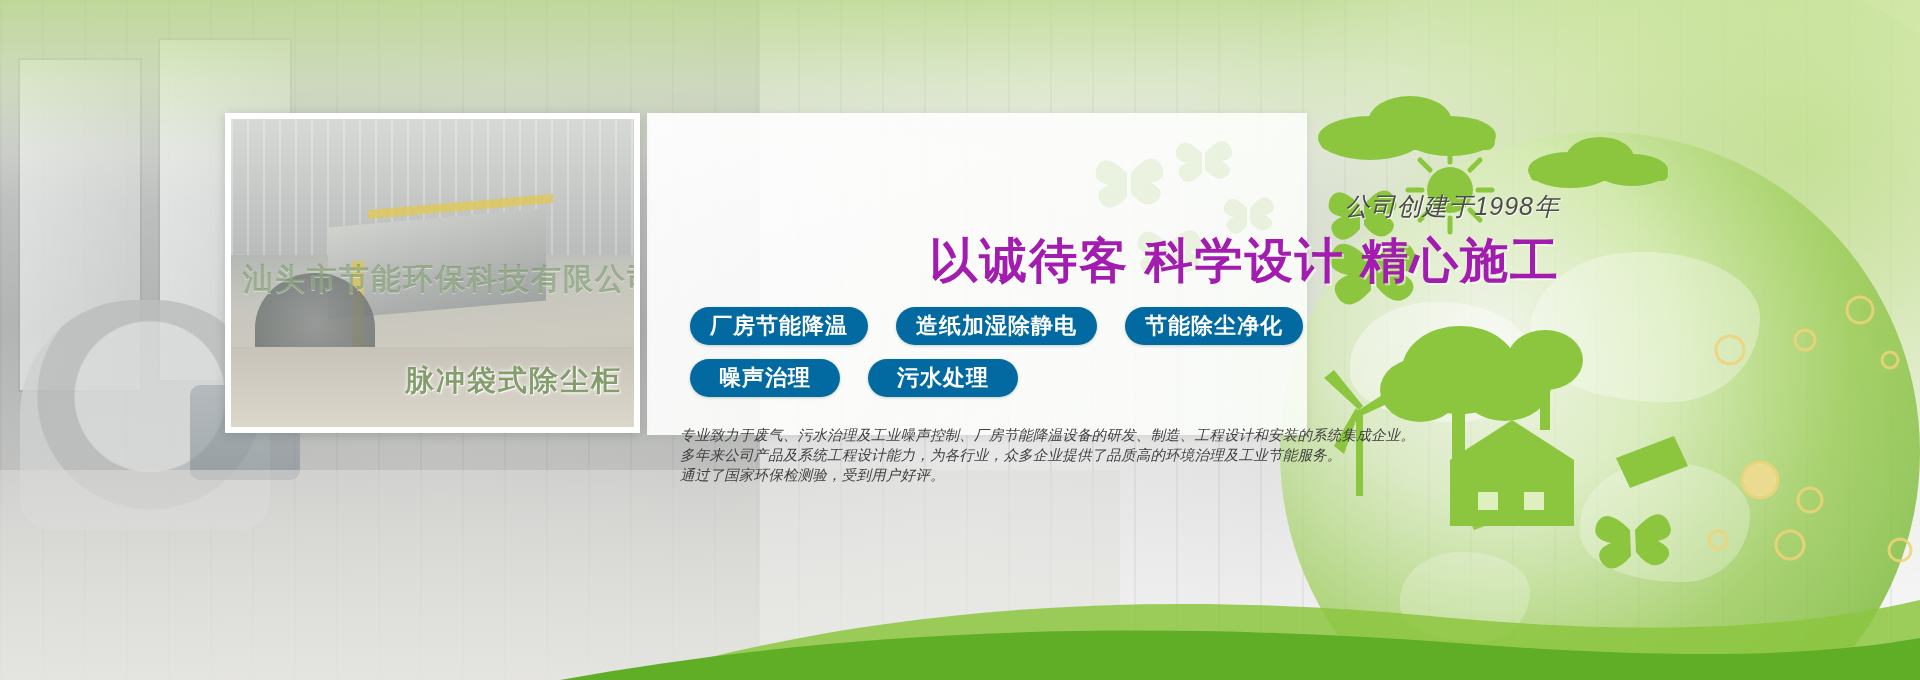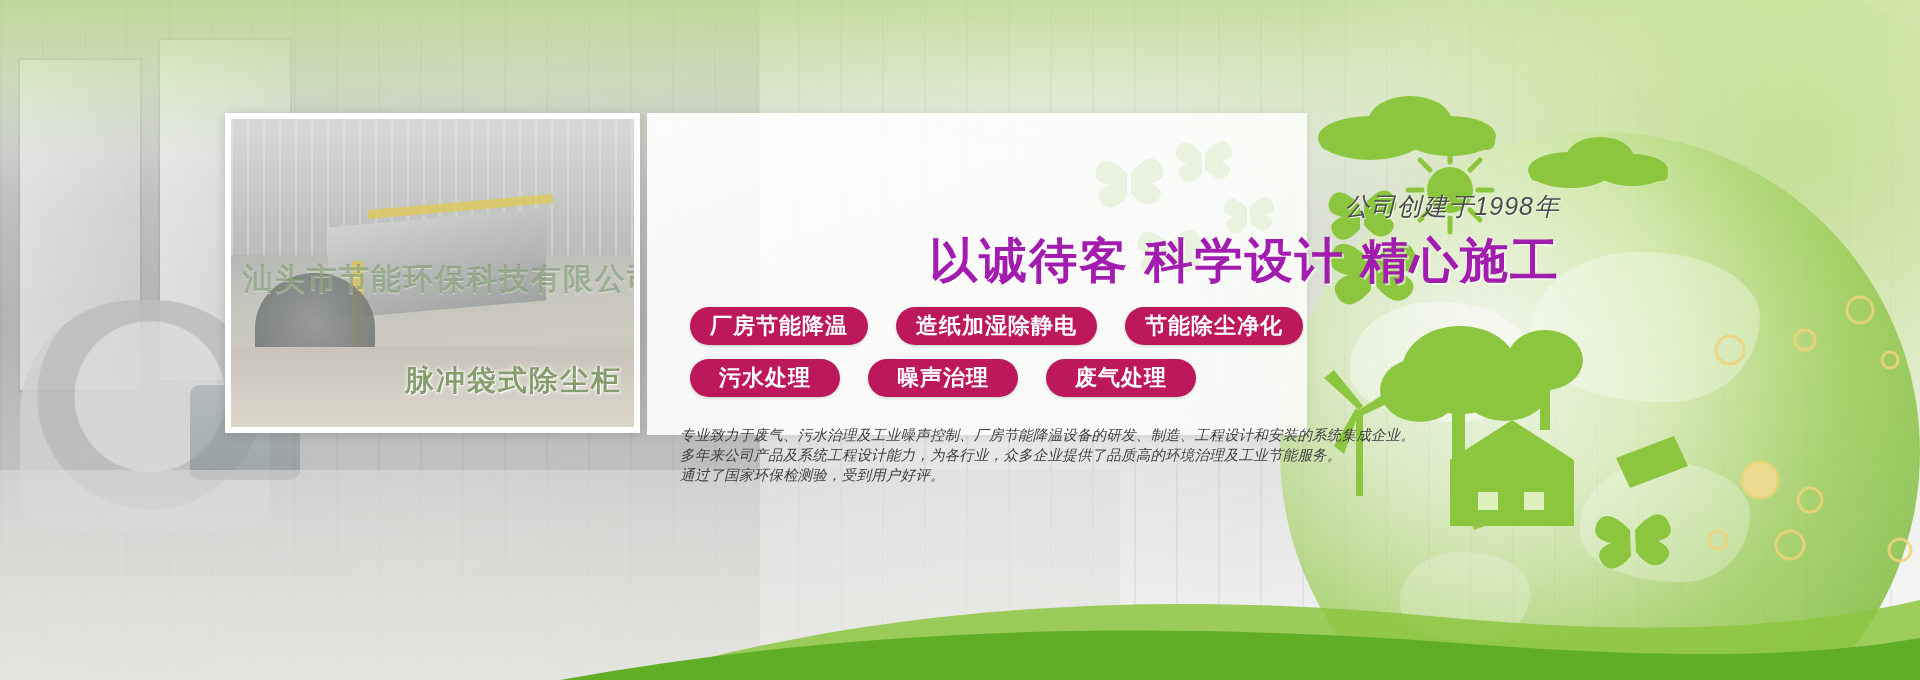--- a/index.html
+++ b/index.html
@@ -95,21 +95,21 @@
   .est-line{text-align:right;width:880px;color:#4c4c4c;font-size:25px;font-weight:400;
     font-style:italic;letter-spacing:1px;text-shadow:1px 1px 0 rgba(255,255,255,.85);}
   .headline{width:880px;text-align:right;margin-top:6px;color:#a21caf;
     font-size:48px;font-weight:700;letter-spacing:2px;white-space:nowrap;
     text-shadow:2px 2px 0 rgba(255,255,255,.55);}
 
   
   .tags{position:absolute;left:690px;top:307px;width:620px;
     display:flex;flex-wrap:wrap;gap:14px 28px;}
   .tag{height:38px;min-width:150px;padding:0 20px;border-radius:19px;
-    background:#be185d;color:#fff;font-size:22px;font-weight:700;letter-spacing:1px;
+    background:#0369a1;color:#fff;font-size:22px;font-weight:700;letter-spacing:1px;
     display:flex;align-items:center;justify-content:center;white-space:nowrap;
     box-shadow:0 1px 3px rgba(40,80,30,.25);}
 
   
   .desc{position:absolute;left:680px;top:425px;width:640px;color:#3f3f3f;
     font-size:14.5px;line-height:20px;font-style:italic;letter-spacing:.2px;}
   .desc p{white-space:nowrap;}
 </style>
 </head>
 <body>
@@ -267,23 +267,22 @@
 
   <div class="headline-wrap">
     <div class="est-line">公司创建于1998年</div>
     <div class="headline">以诚待客 科学设计 精心施工</div>
   </div>
 
   <div class="tags">
     <div class="tag">厂房节能降温</div>
     <div class="tag">造纸加湿除静电</div>
     <div class="tag">节能除尘净化</div>
+    <div class="tag">噪声治理</div>
     <div class="tag">污水处理</div>
-    <div class="tag">噪声治理</div>
-    <div class="tag">废气处理</div>
   </div>
 
   <div class="desc">
     <p>专业致力于废气、污水治理及工业噪声控制、厂房节能降温设备的研发、制造、工程设计和安装的系统集成企业。</p>
     <p>多年来公司产品及系统工程设计能力，为各行业，众多企业提供了品质高的环境治理及工业节能服务。</p>
     <p>通过了国家环保检测验，受到用户好评。</p>
   </div>
 
 </div>
 

